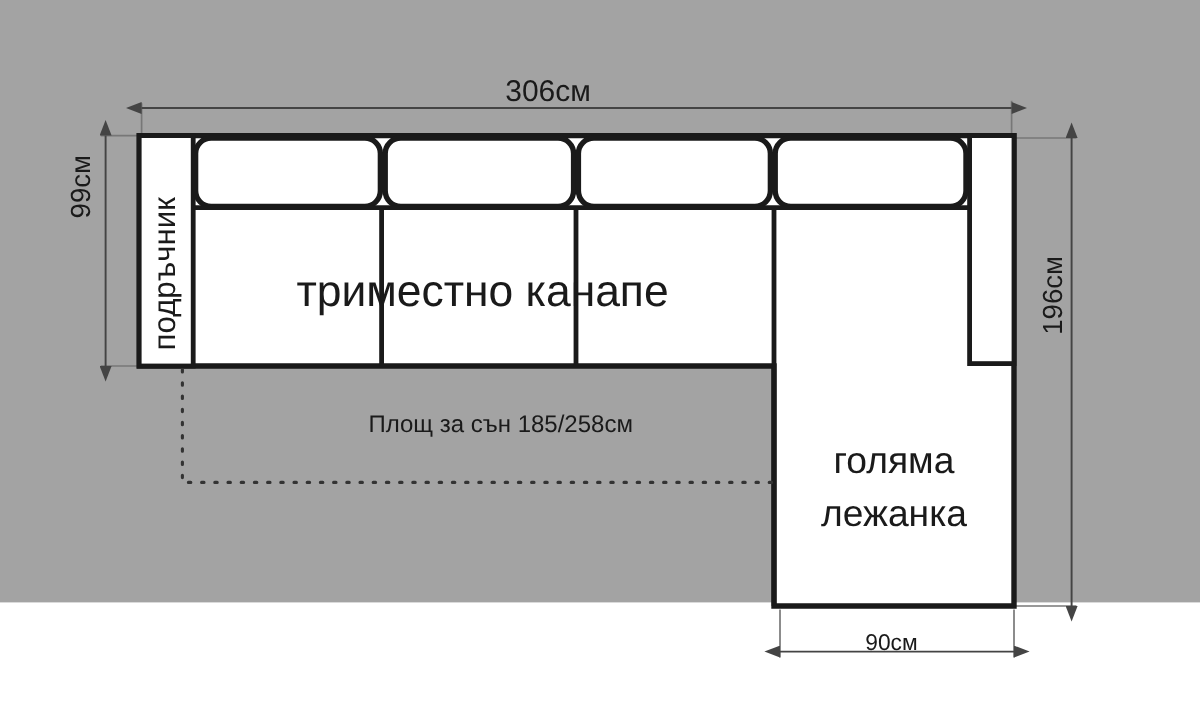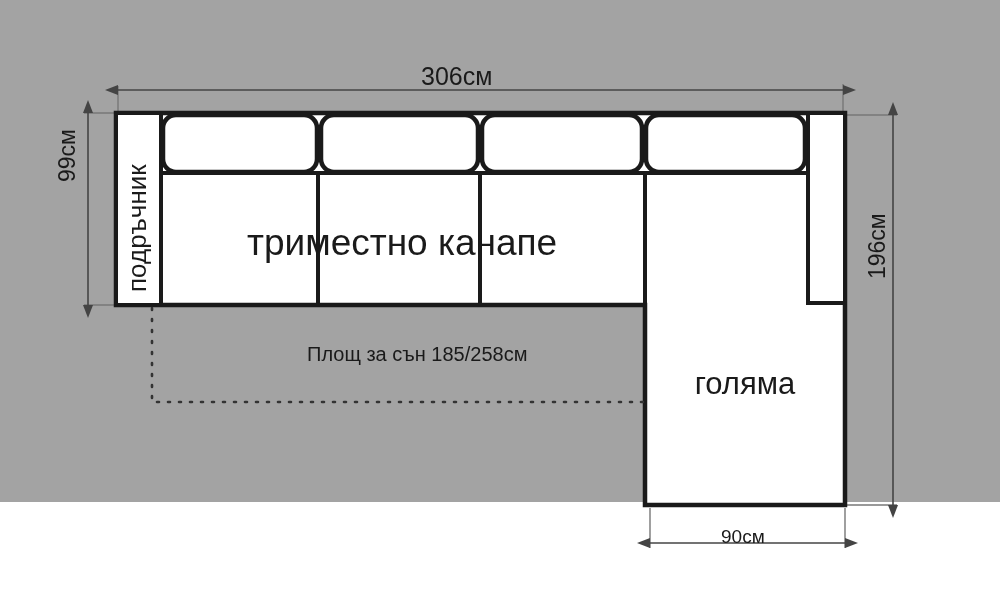--- a/index.html
+++ b/index.html
@@ -179,15 +179,16 @@
   <div class="lbl" id="label-chaise-width">90см</div>
 
   <div class="lbl" id="label-armrest">подръчник</div>
 
   <div class="lbl" id="label-three-seater">триместно канапе</div>
 
   <div class="lbl" id="label-sleep-area">Площ за сън 185/258см</div>
 
   <div class="lbl" id="label-large-chaise">
     <span class="line1">голяма</span>
+    <span class="line2">лежанка</span>
   </div>
 
 </div>
 
 </body></html>

